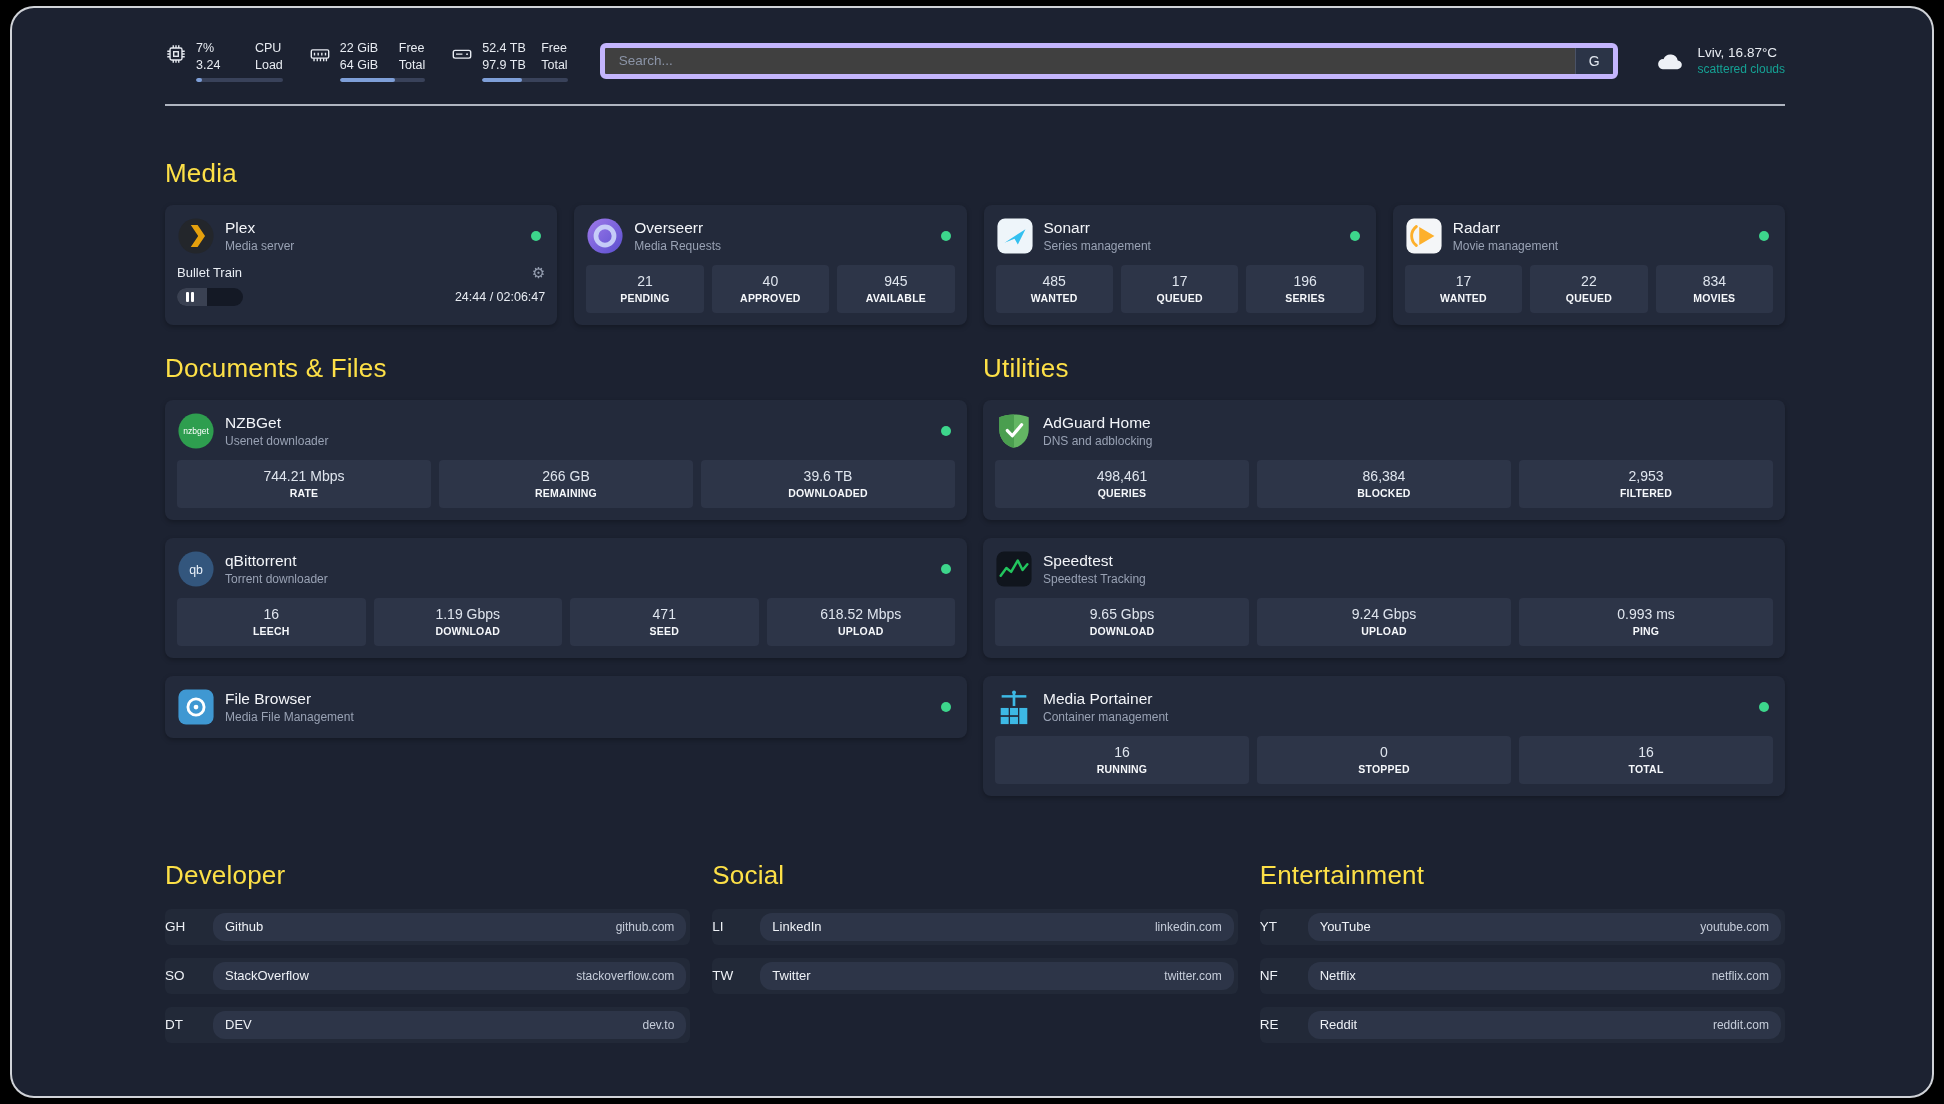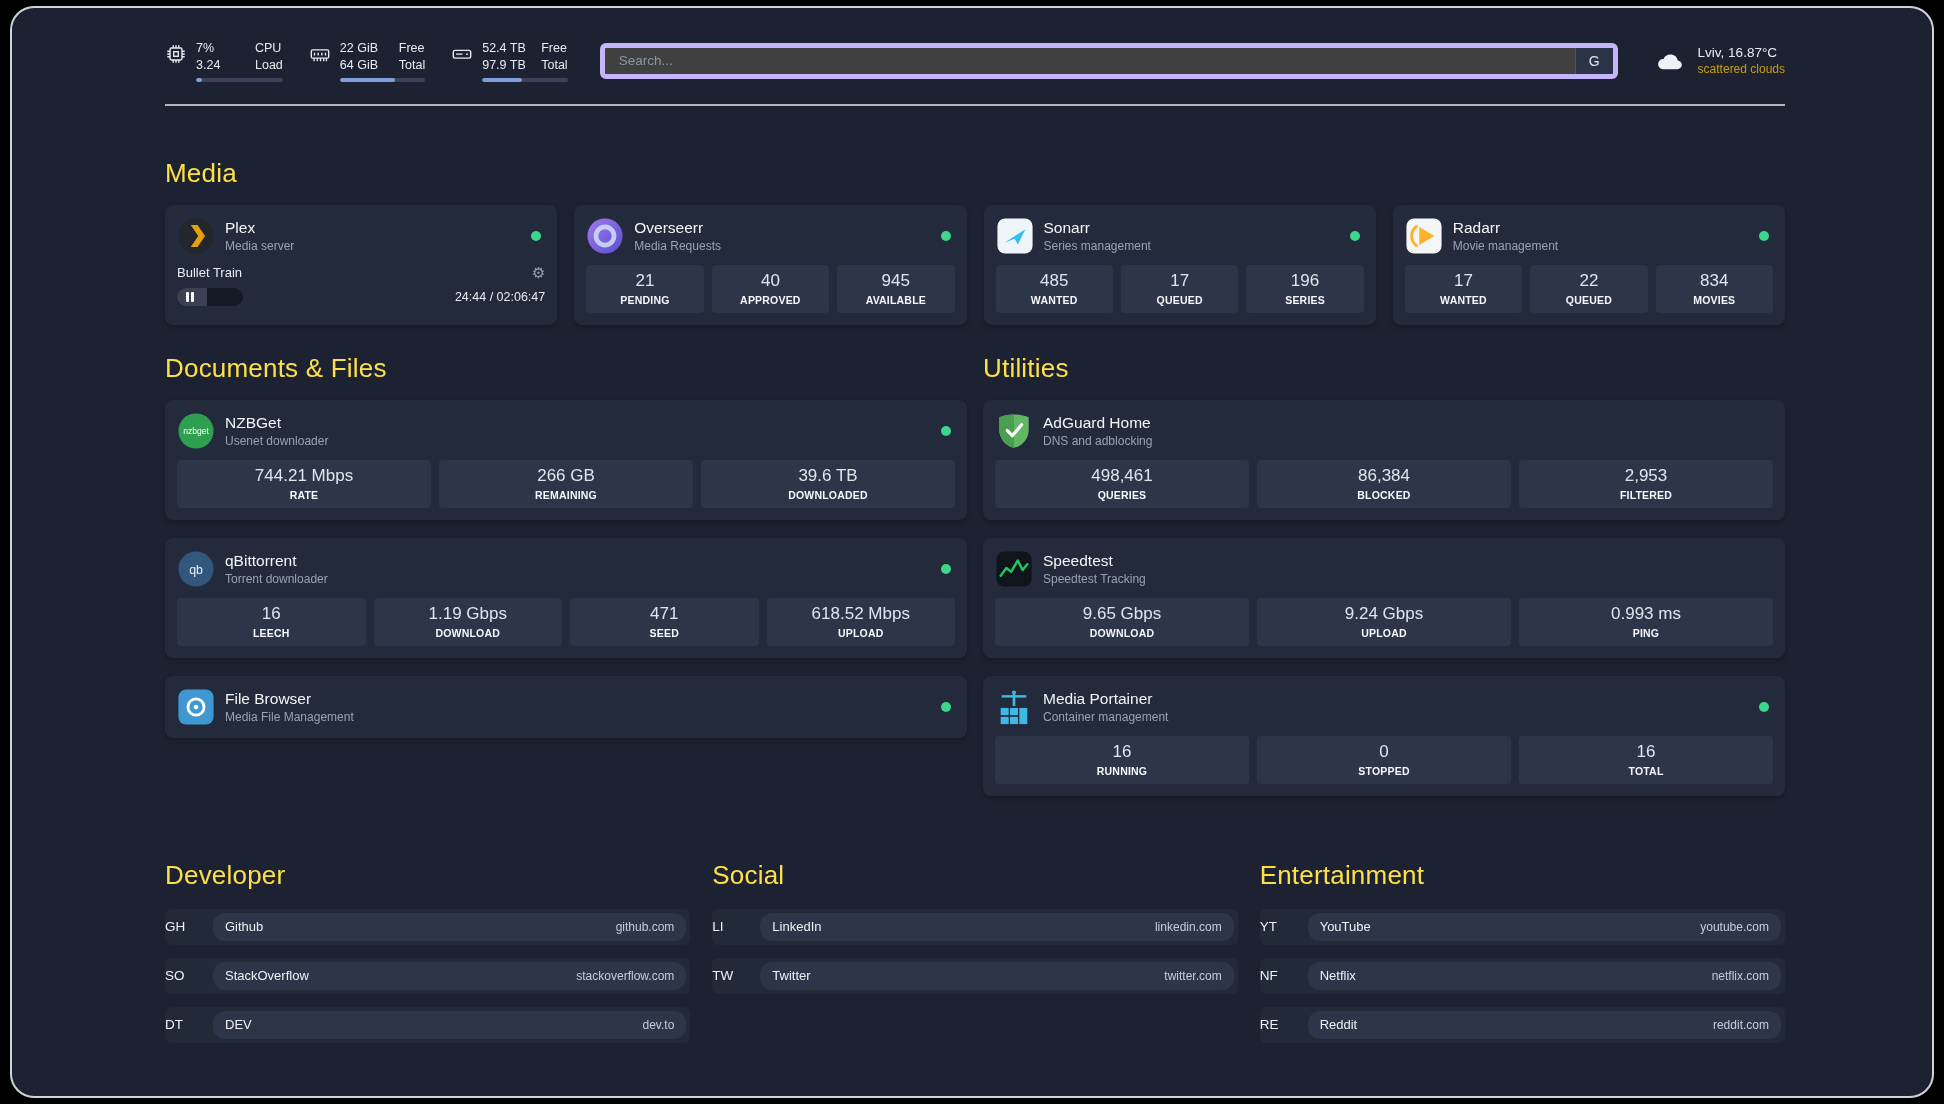--- a/index.html
+++ b/index.html
@@ -24,21 +24,21 @@
             border:5px solid #c4b5fd; border-radius:6px; overflow:hidden; }
   .search input { flex:1; border:0; background:transparent; color:#e2e7ef; font-size:13.5px; padding:0 14px;
                   outline:none; font-family:inherit; }
   .search input::placeholder { color:#8b94a7; }
   .engine-btn { width:38px; border:0; border-left:1px solid #4a5266; background:#2b3447; color:#e2e7ef;
                 font-size:14px; cursor:pointer; font-family:inherit; }
 
   .weather { display:flex; align-items:center; gap:10px; color:#e8ecf2; }
   .weather svg { width:38px; height:30px; flex:none; }
   .w-loc { font-size:13.5px; }
-  .w-cond { font-size:12px; color:#eab308; opacity:.85; margin-top:2px; }
+  .w-cond { font-size:12px; color:#14b8a6; opacity:.85; margin-top:2px; }
 
   .divider { margin-top:22px; border:0; border-top:2px solid #c9cfd9; opacity:.85; }
 
   
   h2.section { font-size:26px; font-weight:400; color:#fde047; letter-spacing:.2px; }
   .media-title { margin:52px 0 16px; }
 
   .cards-4 { display:grid; grid-template-columns:repeat(4,1fr); gap:17px; }
 
   .card { background:#232a3b; border-radius:8px; padding:12px; box-shadow:0 2px 5px rgba(0,0,0,.28); cursor:pointer; }
@@ -46,21 +46,21 @@
   .app-icon { width:38px; height:38px; flex:none; display:block; }
   .app-icon svg { width:38px; height:38px; display:block; }
   .app-titles { flex:1; min-width:0; }
   .app-name { font-size:15.5px; font-weight:500; color:#f3f5f9; white-space:nowrap; }
   .app-desc { font-size:12px; color:#99a2b4; margin-top:2px; white-space:nowrap; }
   .status-dot { width:10px; height:10px; border-radius:50%; background:#3dd68c; flex:none; margin-right:4px; }
 
   .stats { display:flex; gap:8px; margin-top:10px; }
   .stat { flex:1; height:48px; background:#2d3548; border-radius:4px; display:flex; flex-direction:column;
           align-items:center; justify-content:center; gap:3px; cursor:default; }
-  .stat-value { font-size:17px; color:#dfe5ee; }
+  .stat-value { font-size:14px; color:#dfe5ee; }
   .stat-label { font-size:10.5px; font-weight:700; color:#f6f8fb; letter-spacing:.2px; }
 
   
   .np-row { display:flex; align-items:center; margin-top:10px; }
   .np-title { flex:1; font-size:13px; color:#eaeef4; }
   .gear { font-size:15px; color:#97a0b2; cursor:pointer; line-height:1; }
   .player-row { display:flex; align-items:center; margin-top:8px; }
   .seek { position:relative; width:66px; height:18px; border-radius:9px; background:#141925; overflow:hidden; cursor:pointer; flex:none; }
   .seek-fill { position:absolute; top:0; left:0; bottom:0; background:#3a4152; }
   .pause { position:absolute; left:9px; top:4px; display:flex; gap:2.5px; }

